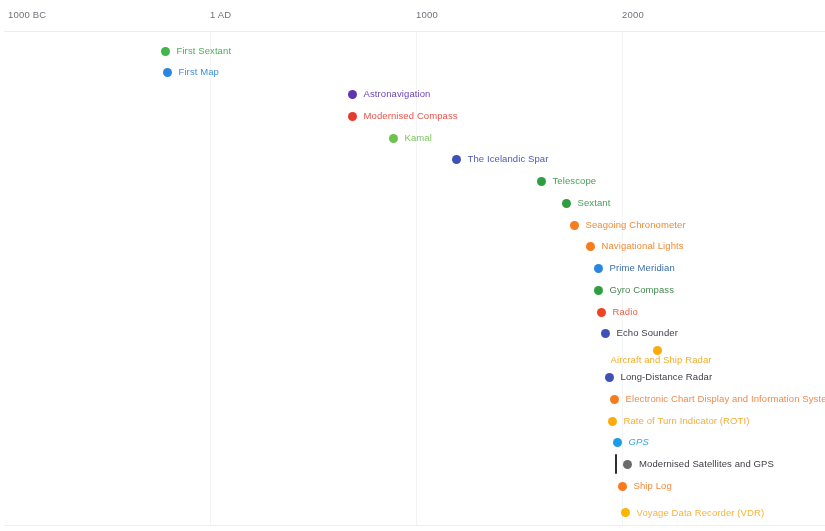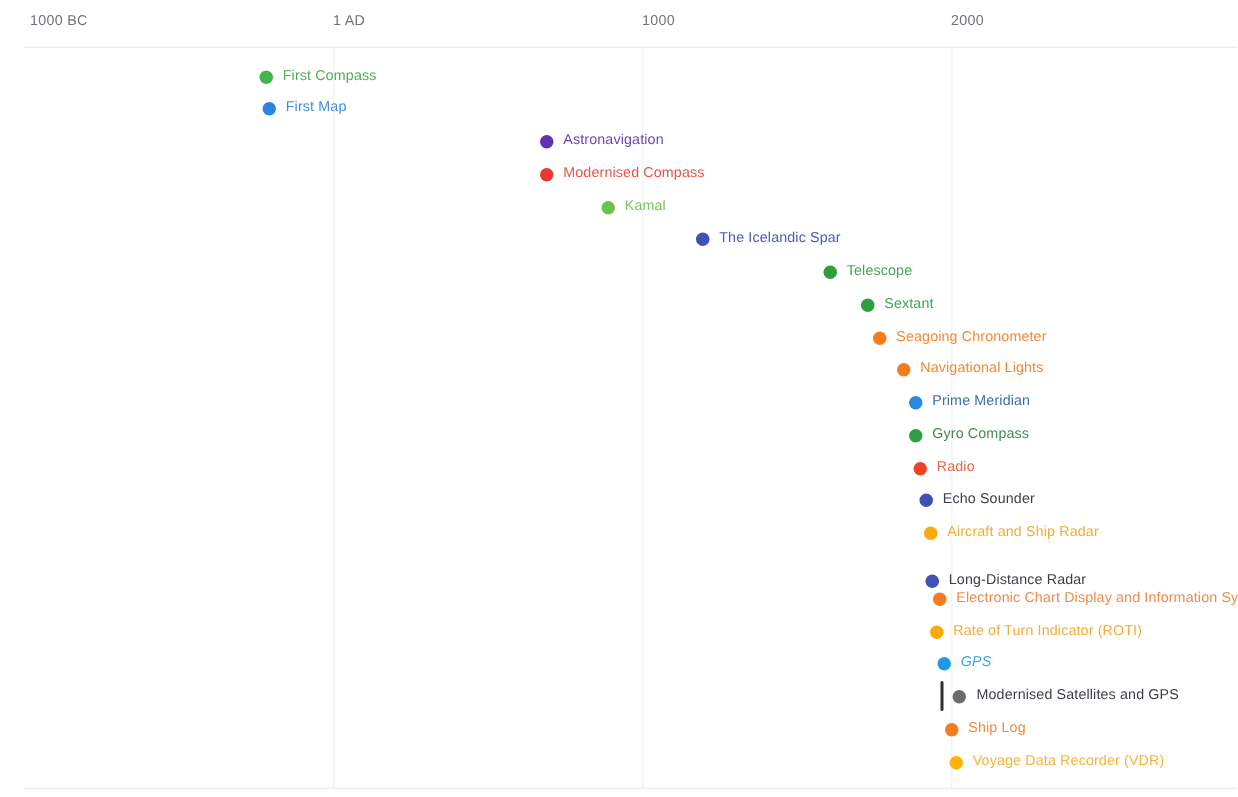--- a/index.html
+++ b/index.html
@@ -12,21 +12,21 @@
   body {
     width: 825px;
     height: 531px;
     font-family: "Liberation Sans", sans-serif;
     overflow: hidden;
     position: relative;
   }
 
   #timeline-chart {
     position: absolute;
-    left: 16px; top: 0;
+    left: 4px; top: 0;
     width: 776px;
     height: 531px;
   }
 
   
   .axis-area {
     position: absolute;
     left: 0; top: 0;
     width: 825px;
     height: 31px;
@@ -120,21 +120,21 @@
 
   <div class="plot-area">
     <div id="gridlines">
         <div class="gridline" style="left: 206px; background: rgb(242, 243, 245);"></div>
         <div class="gridline" style="left: 412px; background: rgb(242, 243, 245);"></div>
         <div class="gridline" style="left: 618px; background: rgb(242, 243, 245);"></div>
       </div>
     <div id="events">
         <div class="event" style="left: 156.5px; top: 19px;">
           <span class="event-dot" style="background: rgb(65, 181, 73);"></span>
-          <span class="event-label" style="color: rgb(76, 175, 80);">First Compass</span>
+          <span class="event-label" style="color: rgb(76, 175, 80);">First Sextant</span>
         </div>
         <div class="event" style="left: 158.5px; top: 40px; text-align: center;">
           <span class="event-dot" style="background: rgb(42, 134, 224);"></span>
           <span class="event-label" style="color: rgb(63, 143, 216);">First Map</span>
         </div>
         <div class="event" style="left: 343.5px; top: 62px;">
           <span class="event-dot" style="background: rgb(94, 53, 177);"></span>
           <span class="event-label" style="color: rgb(106, 69, 187);">Astronavigation</span>
         </div>
         <div class="event" style="left: 343.5px; top: 84px;">
@@ -174,25 +174,25 @@
           <span class="event-label" style="color: rgb(70, 137, 79);">Gyro Compass</span>
         </div>
         <div class="event" style="left: 592.5px; top: 280px;">
           <span class="event-dot" style="background: rgb(239, 67, 35);"></span>
           <span class="event-label" style="color: rgb(232, 99, 74);">Radio</span>
         </div>
         <div class="event" style="left: 596.5px; top: 301px;">
           <span class="event-dot" style="background: rgb(63, 81, 181);"></span>
           <span class="event-label" style="color: rgb(60, 63, 71);">Echo Sounder</span>
         </div>
-        <div class="event" style="left: 599.5px; top: 323px;">
+        <div class="event" style="left: 599.5px; top: 323px; flex-direction: column;">
           <span class="event-dot" style="background: rgb(251, 171, 11);"></span>
           <span class="event-label" style="color: rgb(243, 173, 46);">Aircraft and Ship Radar</span>
         </div>
-        <div class="event" style="left: 600.5px; top: 345px; margin-top: 10px;">
+        <div class="event" style="left: 600.5px; top: 345px;">
           <span class="event-dot" style="background: rgb(63, 81, 181);"></span>
           <span class="event-label" style="color: rgb(60, 63, 71);">Long-Distance Radar</span>
         </div>
         <div class="event" style="left: 605.5px; top: 367px;">
           <span class="event-dot" style="background: rgb(245, 124, 31);"></span>
           <span class="event-label" style="color: rgb(239, 139, 76);">Electronic Chart Display and Information System (ECDIS)</span>
         </div>
         <div class="event" style="left: 603.5px; top: 389px;">
           <span class="event-dot" style="background: rgb(251, 171, 11);"></span>
           <span class="event-label" style="color: rgb(243, 173, 58);">Rate of Turn Indicator (ROTI)</span>
@@ -203,21 +203,21 @@
         </div>
         <div class="event" style="left: 611px; top: 432px;">
           <span class="event-range-bar"></span>
           <span class="event-dot" style="background: rgb(107, 107, 107);"></span>
           <span class="event-label" style="color: rgb(60, 63, 71);">Modernised Satellites and GPS</span>
         </div>
         <div class="event" style="left: 613.5px; top: 454px;">
           <span class="event-dot" style="background: rgb(245, 124, 31);"></span>
           <span class="event-label" style="color: rgb(239, 139, 60);">Ship Log</span>
         </div>
-        <div class="event" style="left: 616.5px; top: 476px;">
+        <div class="event" style="left: 616.5px; top: 476px; align-items: flex-end;">
           <span class="event-dot" style="background: rgb(255, 180, 0);"></span>
           <span class="event-label" style="color: rgb(245, 181, 60);">Voyage Data Recorder (VDR)</span>
         </div>
       </div>
   </div>
 
   <div class="plot-bottom-border"></div>
 
 </div>
 

